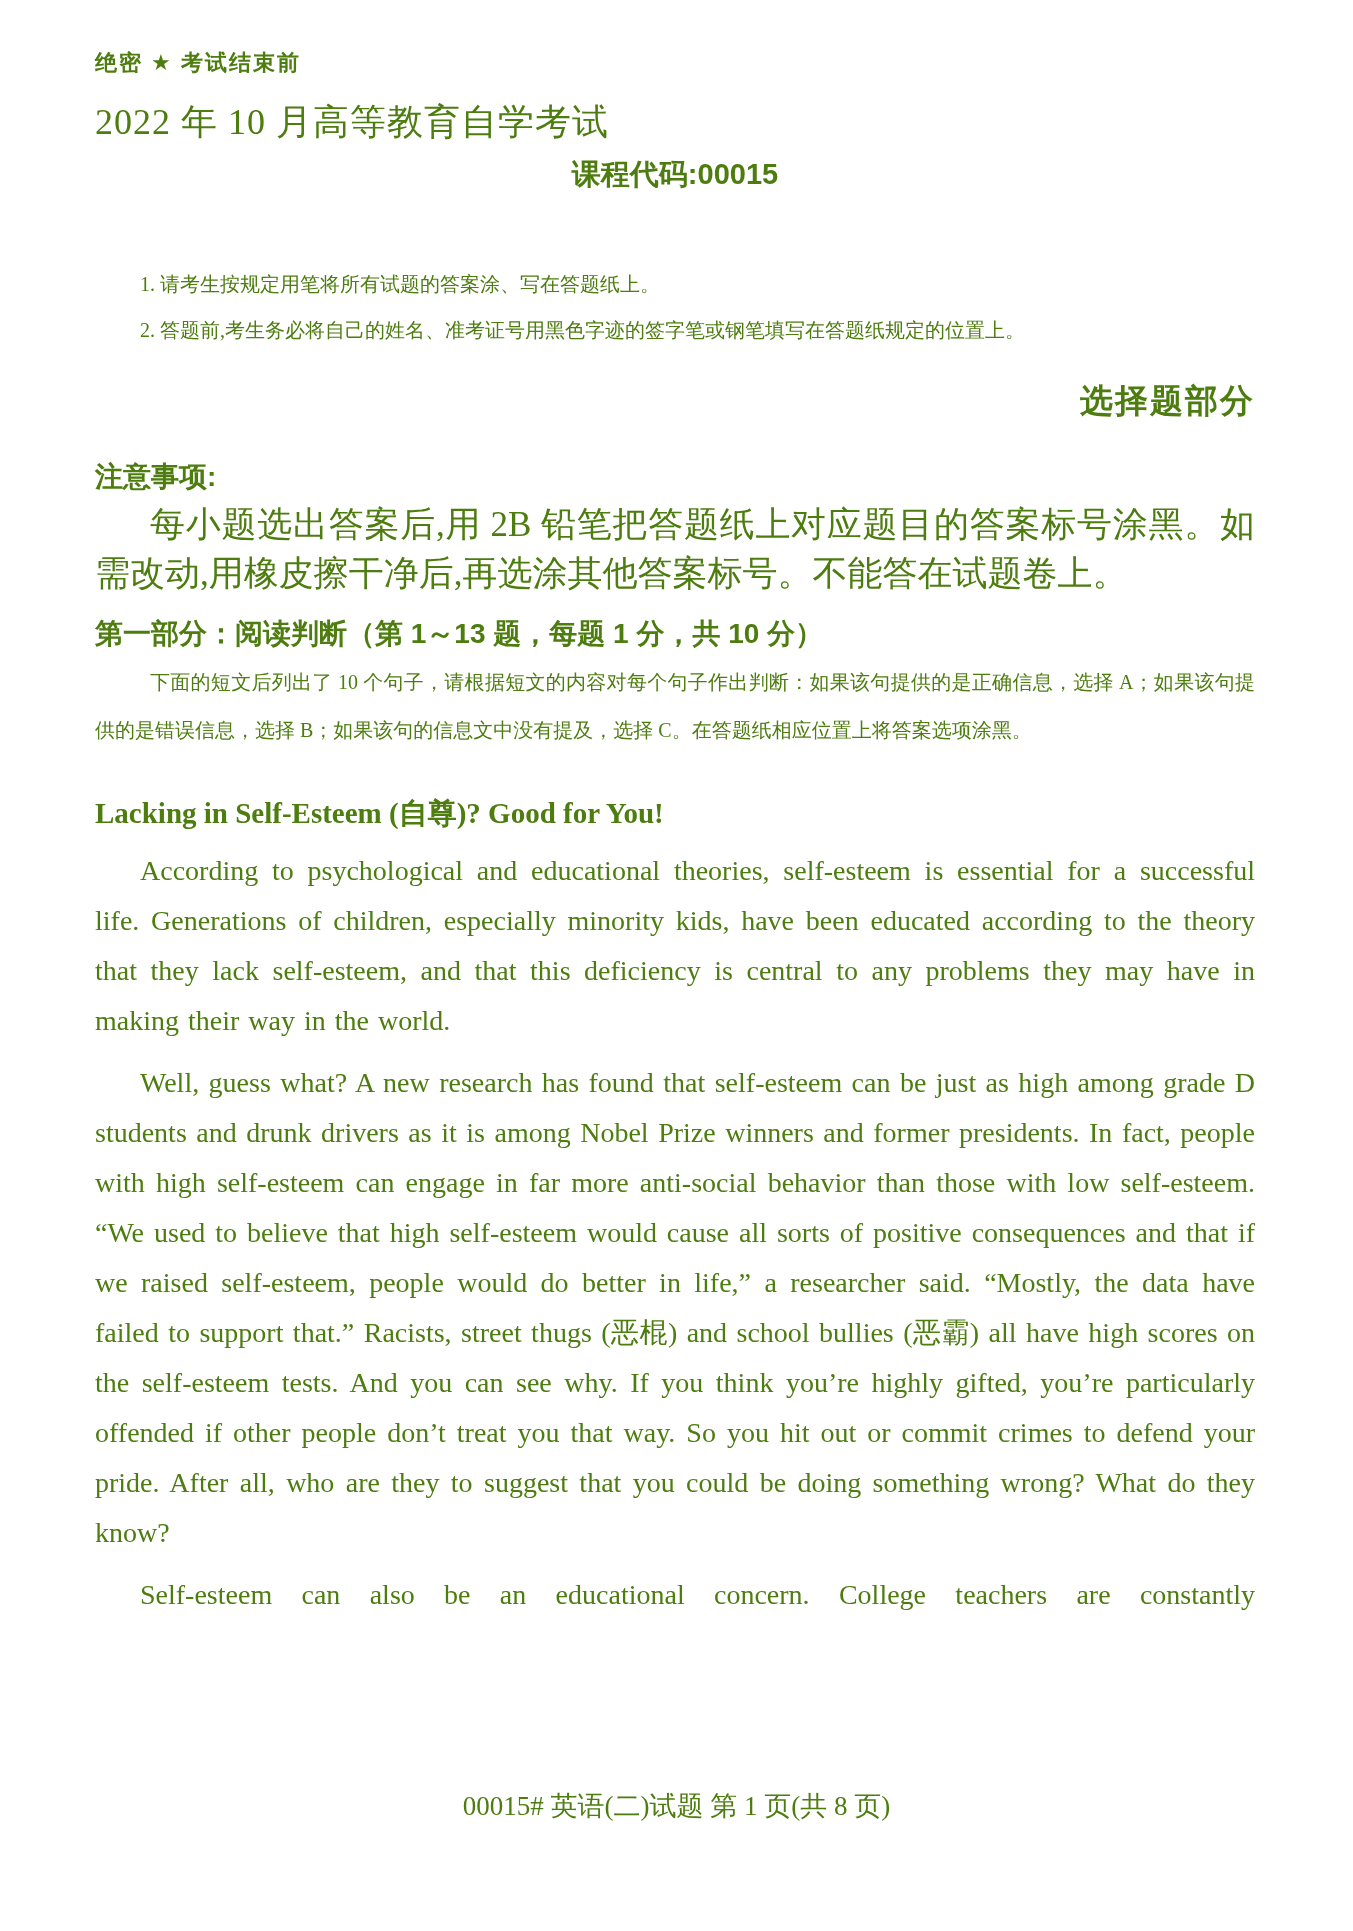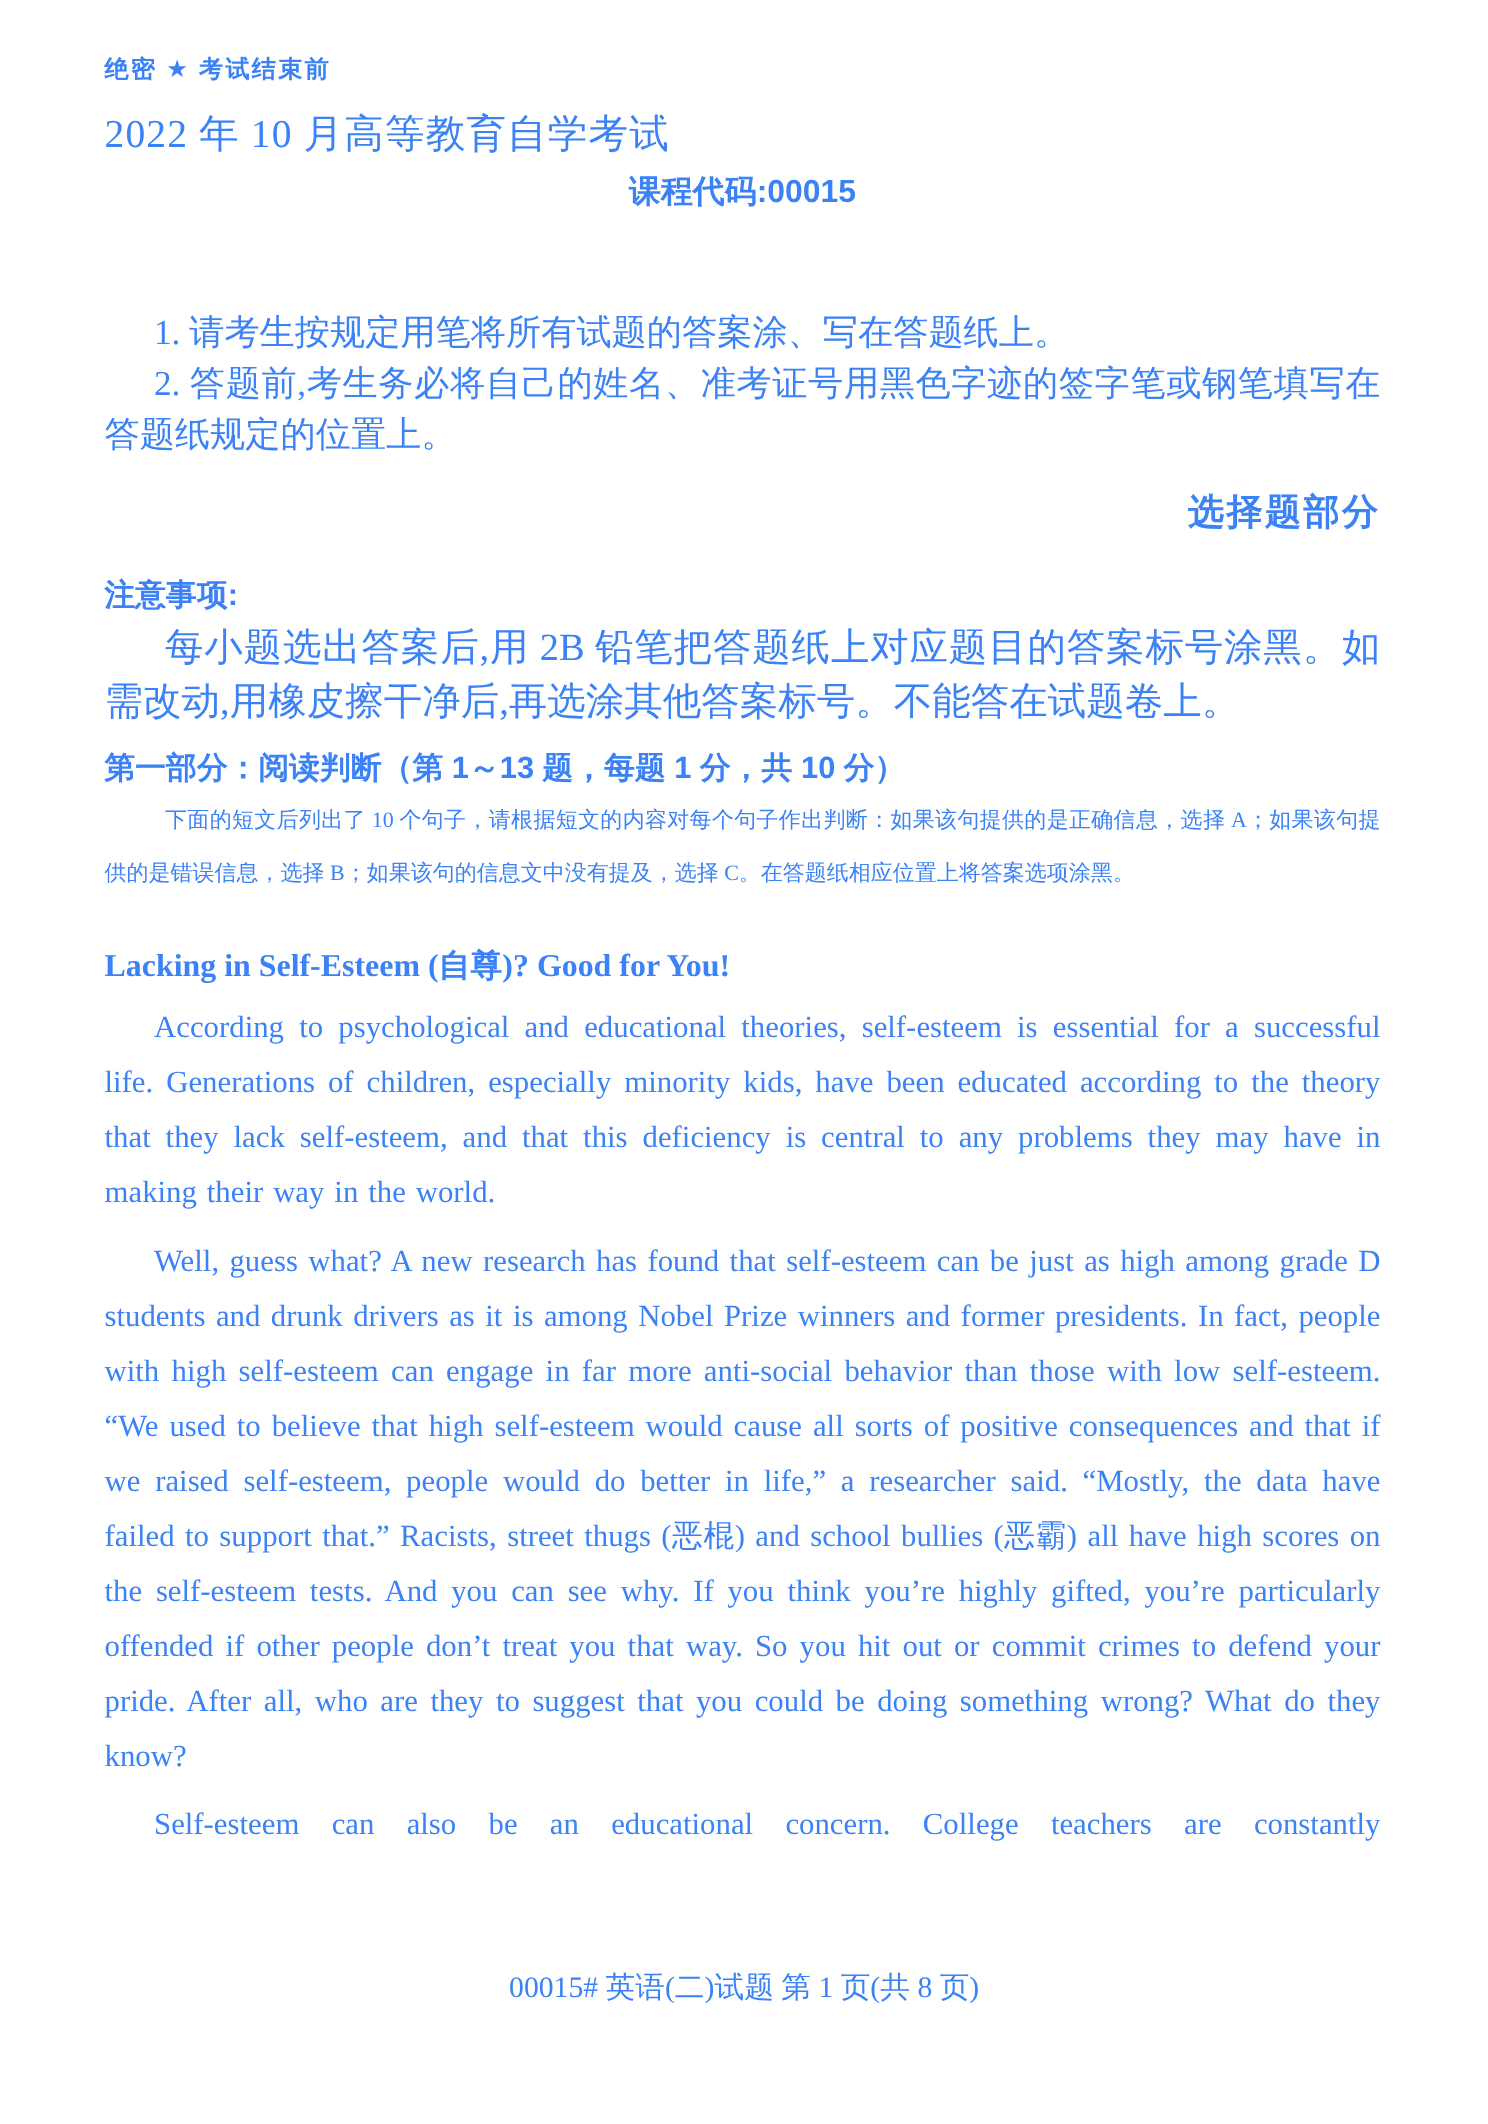--- a/index.html
+++ b/index.html
@@ -5,21 +5,21 @@
   html, body {
     margin: 0;
     padding: 0;
     background: #ffffff;
   }
   .page {
     position: relative;
     width: 1353px;
     height: 1931px;
     background: #ffffff;
-    color: #3b82f6;
+    color: #4d7c0f;
     font-family: "Liberation Serif", "DejaVu Serif", serif;
     overflow: hidden;
   }
   .content {
     position: absolute;
     top: 0;
     left: 95px;
     width: 1160px;
   }
   .secret {
@@ -45,22 +45,22 @@
     letter-spacing: 2px;
   }
   .course-code {
     margin-top: 8px;
     text-align: center;
     font-family: "Liberation Sans", "DejaVu Sans", sans-serif;
     font-weight: 700;
     font-size: 29px;
   }
   .instructions {
-    margin-top: 84px;
-    font-size: 32px;
+    margin-top: 66px;
+    font-size: 20px;
     line-height: 46px;
   }
   .instructions p {
     margin: 0;
     text-indent: 45px;
     text-align: justify;
   }
   .section-title {
     margin-top: 26px;
     text-align: right;

